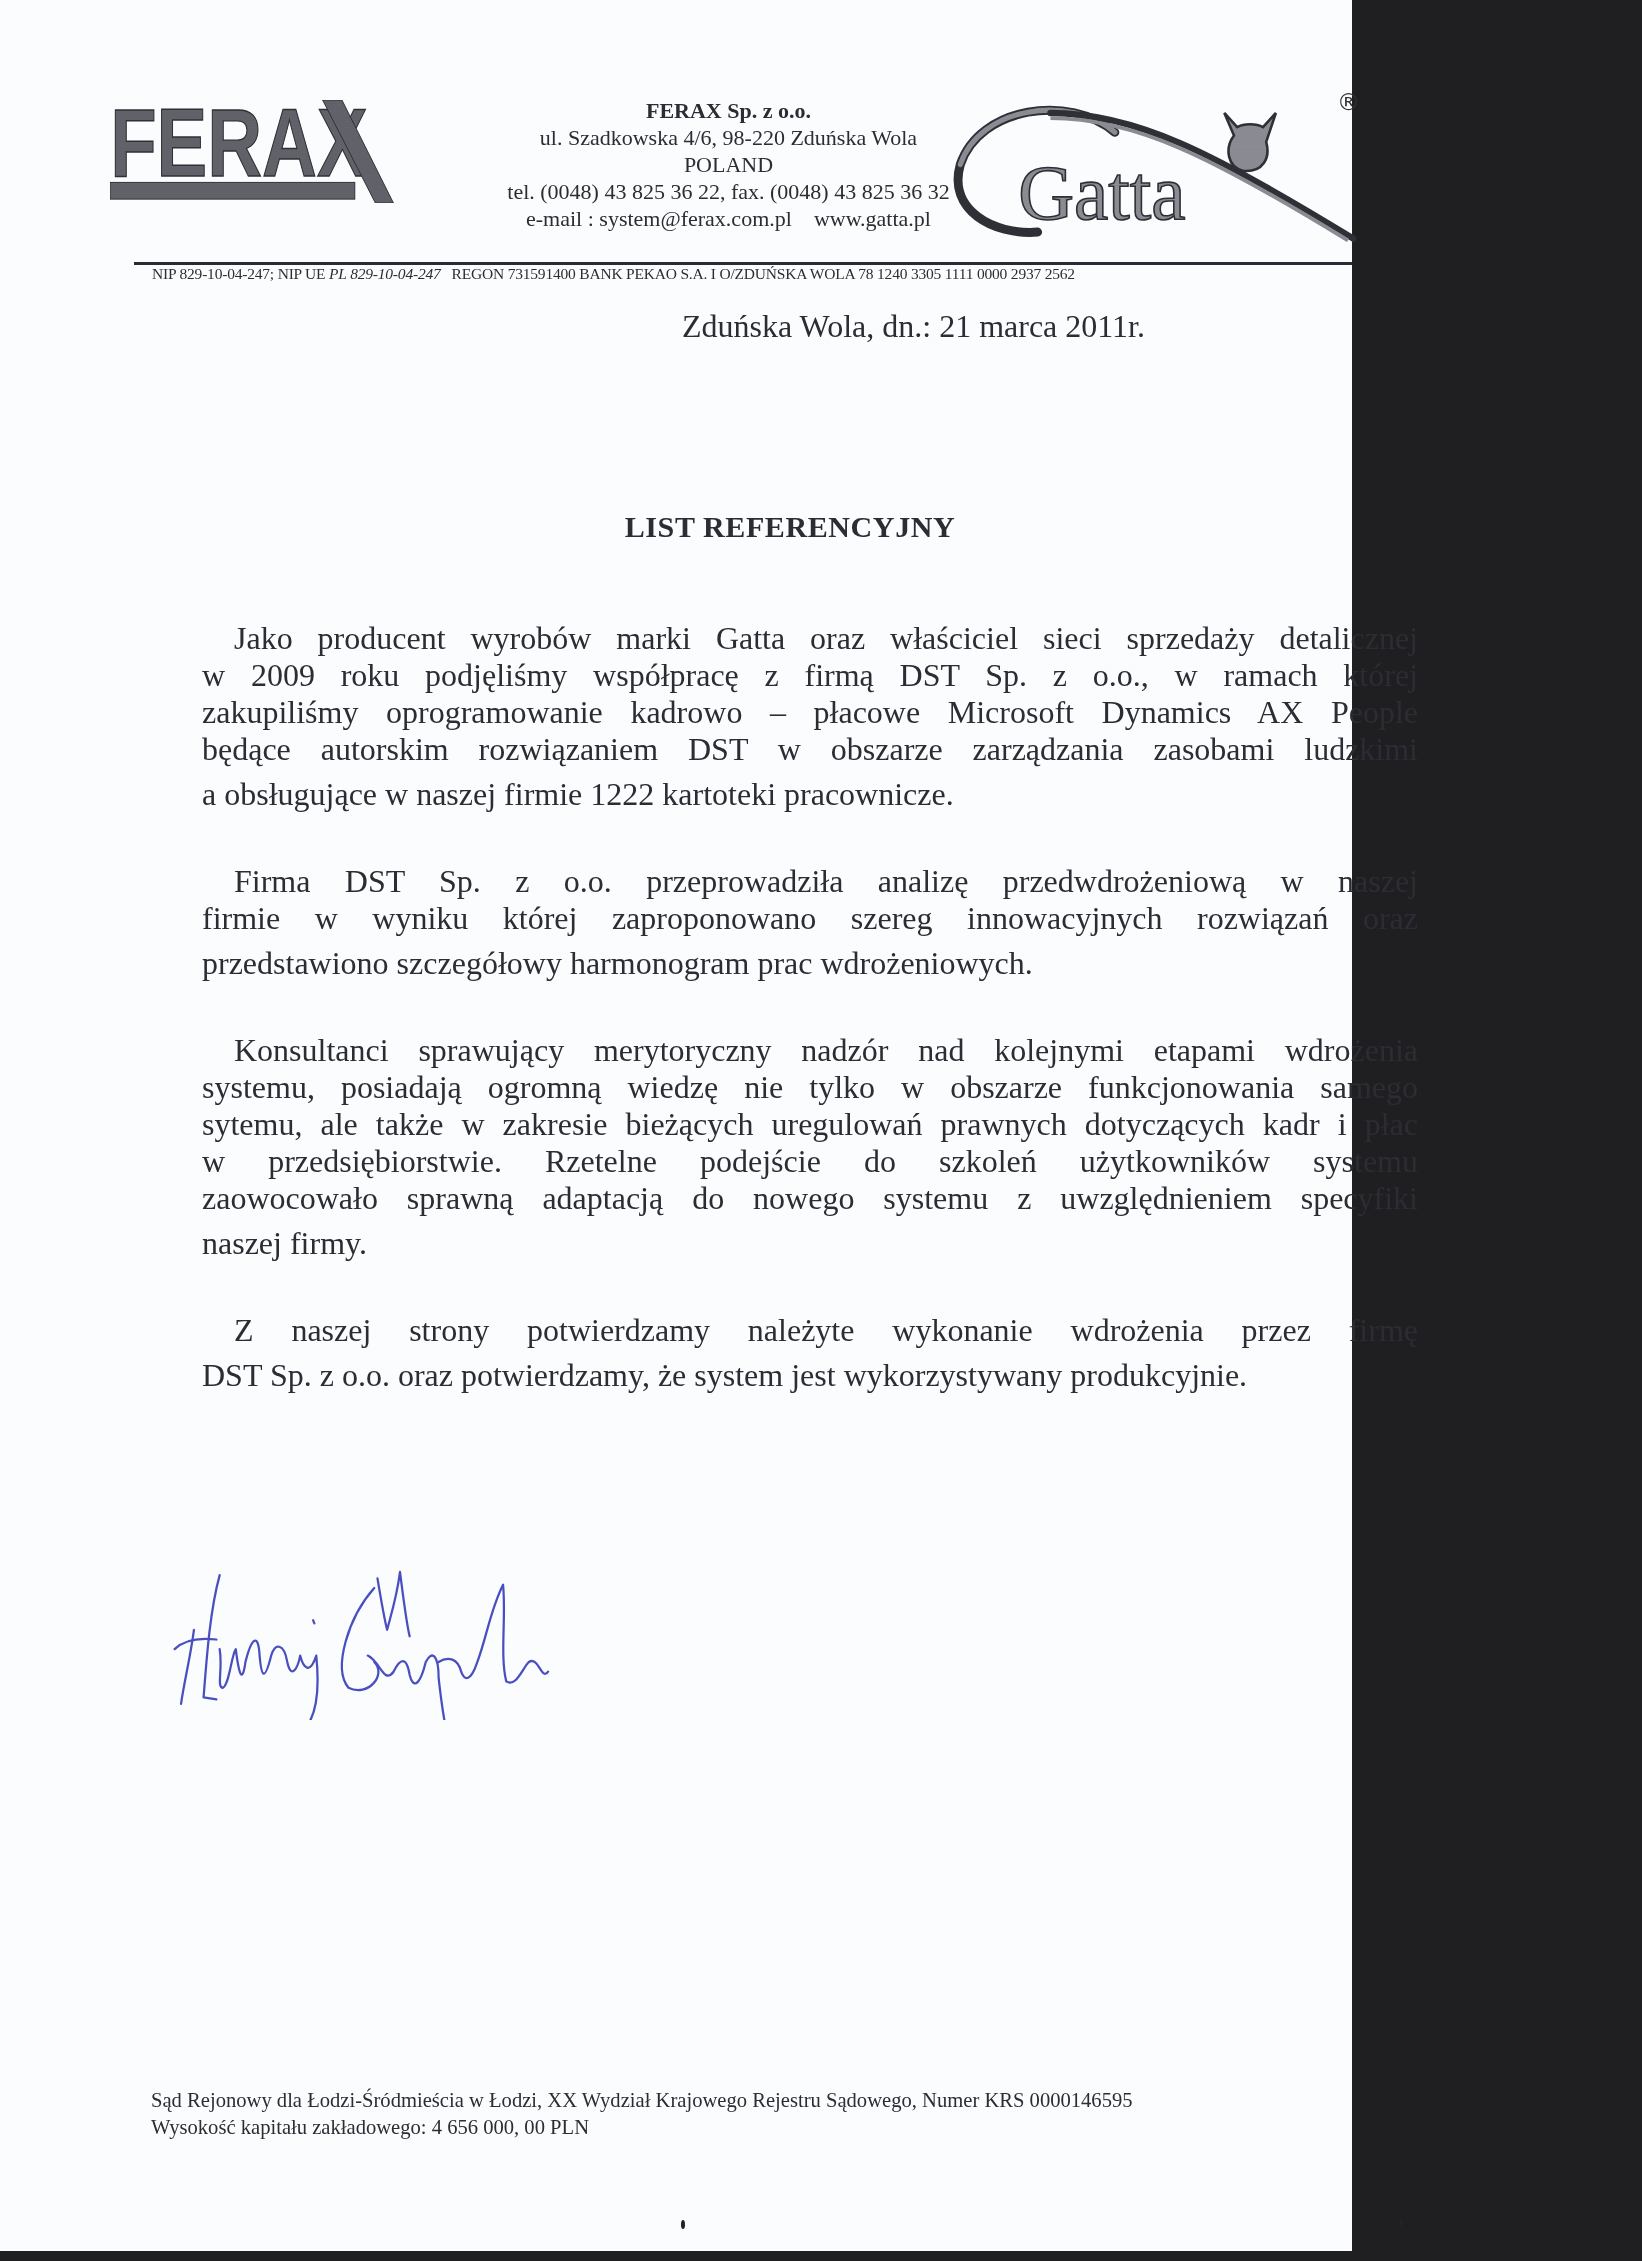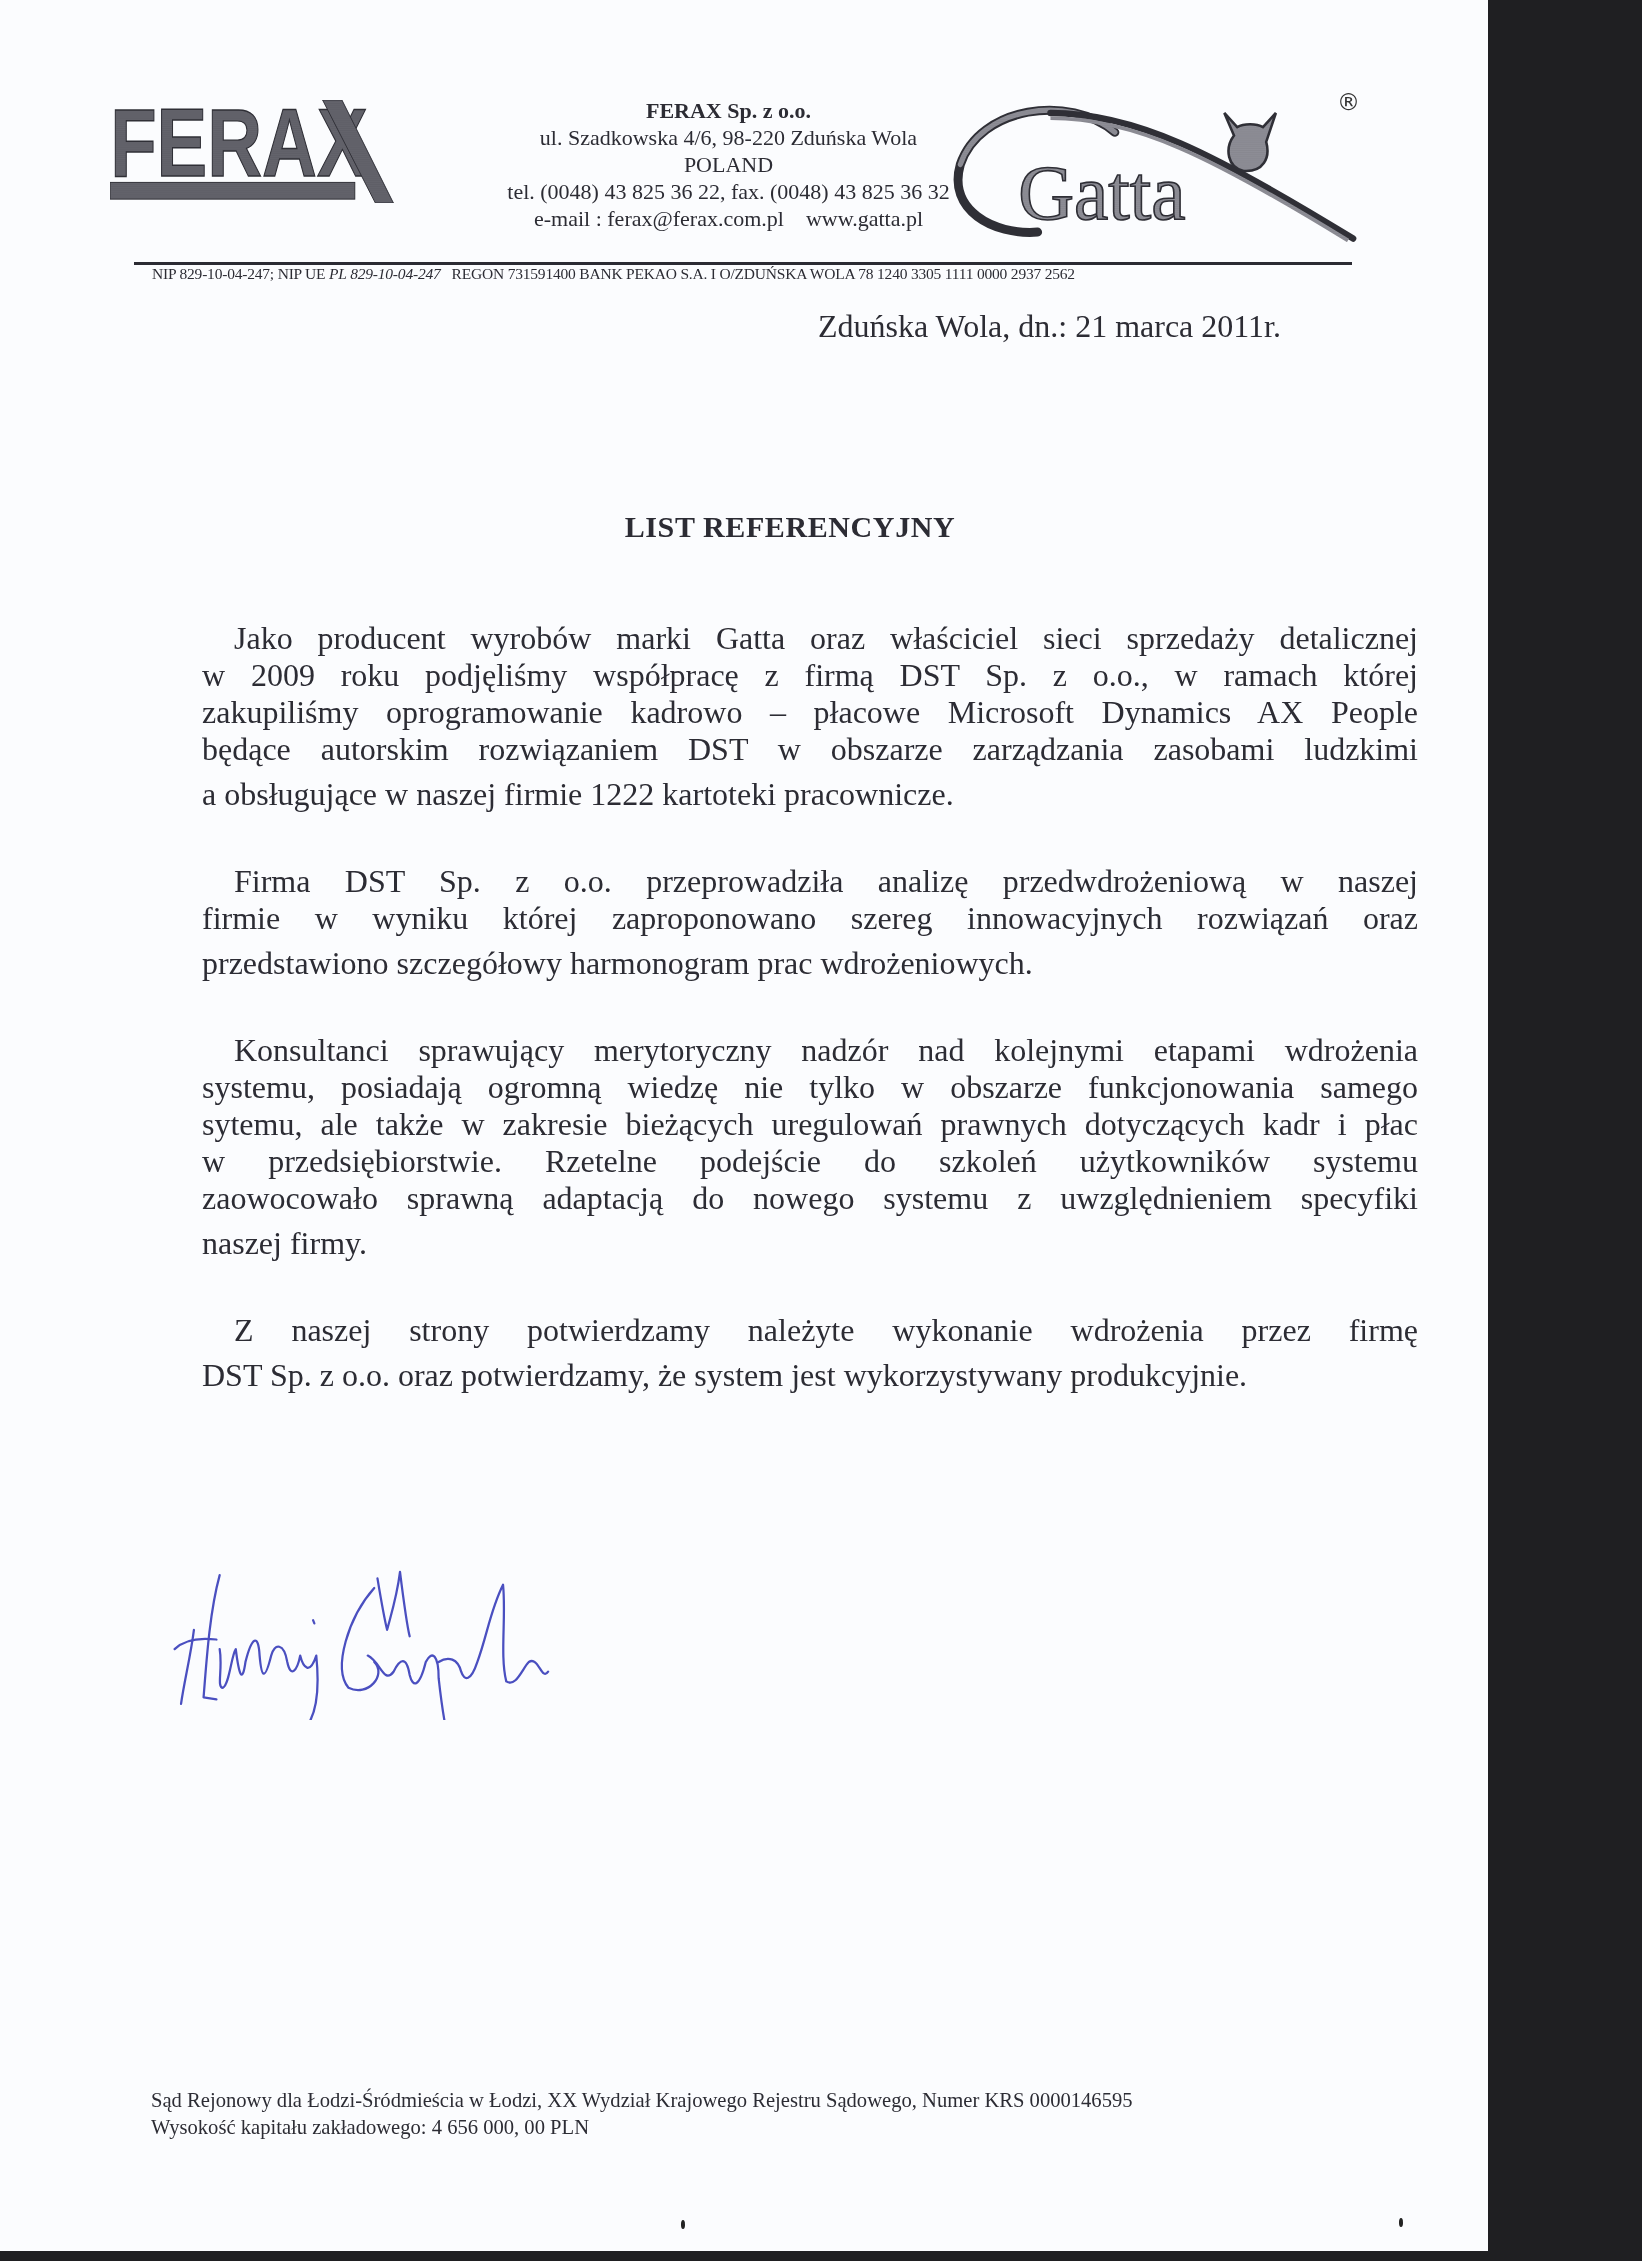--- a/index.html
+++ b/index.html
@@ -3,21 +3,21 @@
 <meta charset="utf-8">
 <style>
   html, body { margin: 0; padding: 0; }
   body {
     width: 1643px; height: 2261px; position: relative; overflow: hidden;
     background: #1f1f22;
     font-family: "Liberation Serif", "DejaVu Serif", serif;
     color: #2a2a30;
   }
   .page {
-    position: absolute; left: 0; top: 0; width: 1488px; height: 2251px;
+    position: absolute; left: 0; top: 0; width: 1352px; height: 2251px;
     background: #fbfcfe;
   }
   
   .ferax-logo {
     position: absolute; left: 110px; top: 100px; width: 290px; height: 103px;
   }
   .company {
     position: absolute; left: 490px; top: 97px; width: 477px; text-align: center;
     font-size: 22px; line-height: 27px; color: #2c2c34;
   }
@@ -80,21 +80,21 @@
     <rect x="0" y="128" width="380" height="26" fill="url(#dots)" stroke="#2f2f36" stroke-width="1.5"></rect>
     <polygon points="330,0 360,0 440,160 412,160" fill="url(#dots)" stroke="#2f2f36" stroke-width="1.5"></polygon>
   </svg>
 
   <div class="company">
     <div class="name">FERAX Sp. z o.o.</div>
     <div>ul. Szadkowska 4/6, 98-220 Zduńska Wola</div>
     <div>POLAND</div>
     <div>tel. (0048) 43 825 36 22, fax. (0048) 43 825 36 32</div>
     <div>
-      <span>e-mail : ferax@ferax.com.pl</span>&nbsp;&nbsp;&nbsp;
+      <span>e-mail : system@ferax.com.pl</span>&nbsp;&nbsp;&nbsp;
       <span>www.gatta.pl</span>
     </div>
   </div>
 
   <svg class="gatta-logo" viewBox="0 0 660 240">
     <defs>
       <pattern id="dots2" width="3" height="3" patternUnits="userSpaceOnUse">
         <rect width="3" height="3" fill="#9a9aa2"></rect>
         <circle cx="1.5" cy="1.5" r="0.9" fill="#55555e"></circle>
       </pattern>

